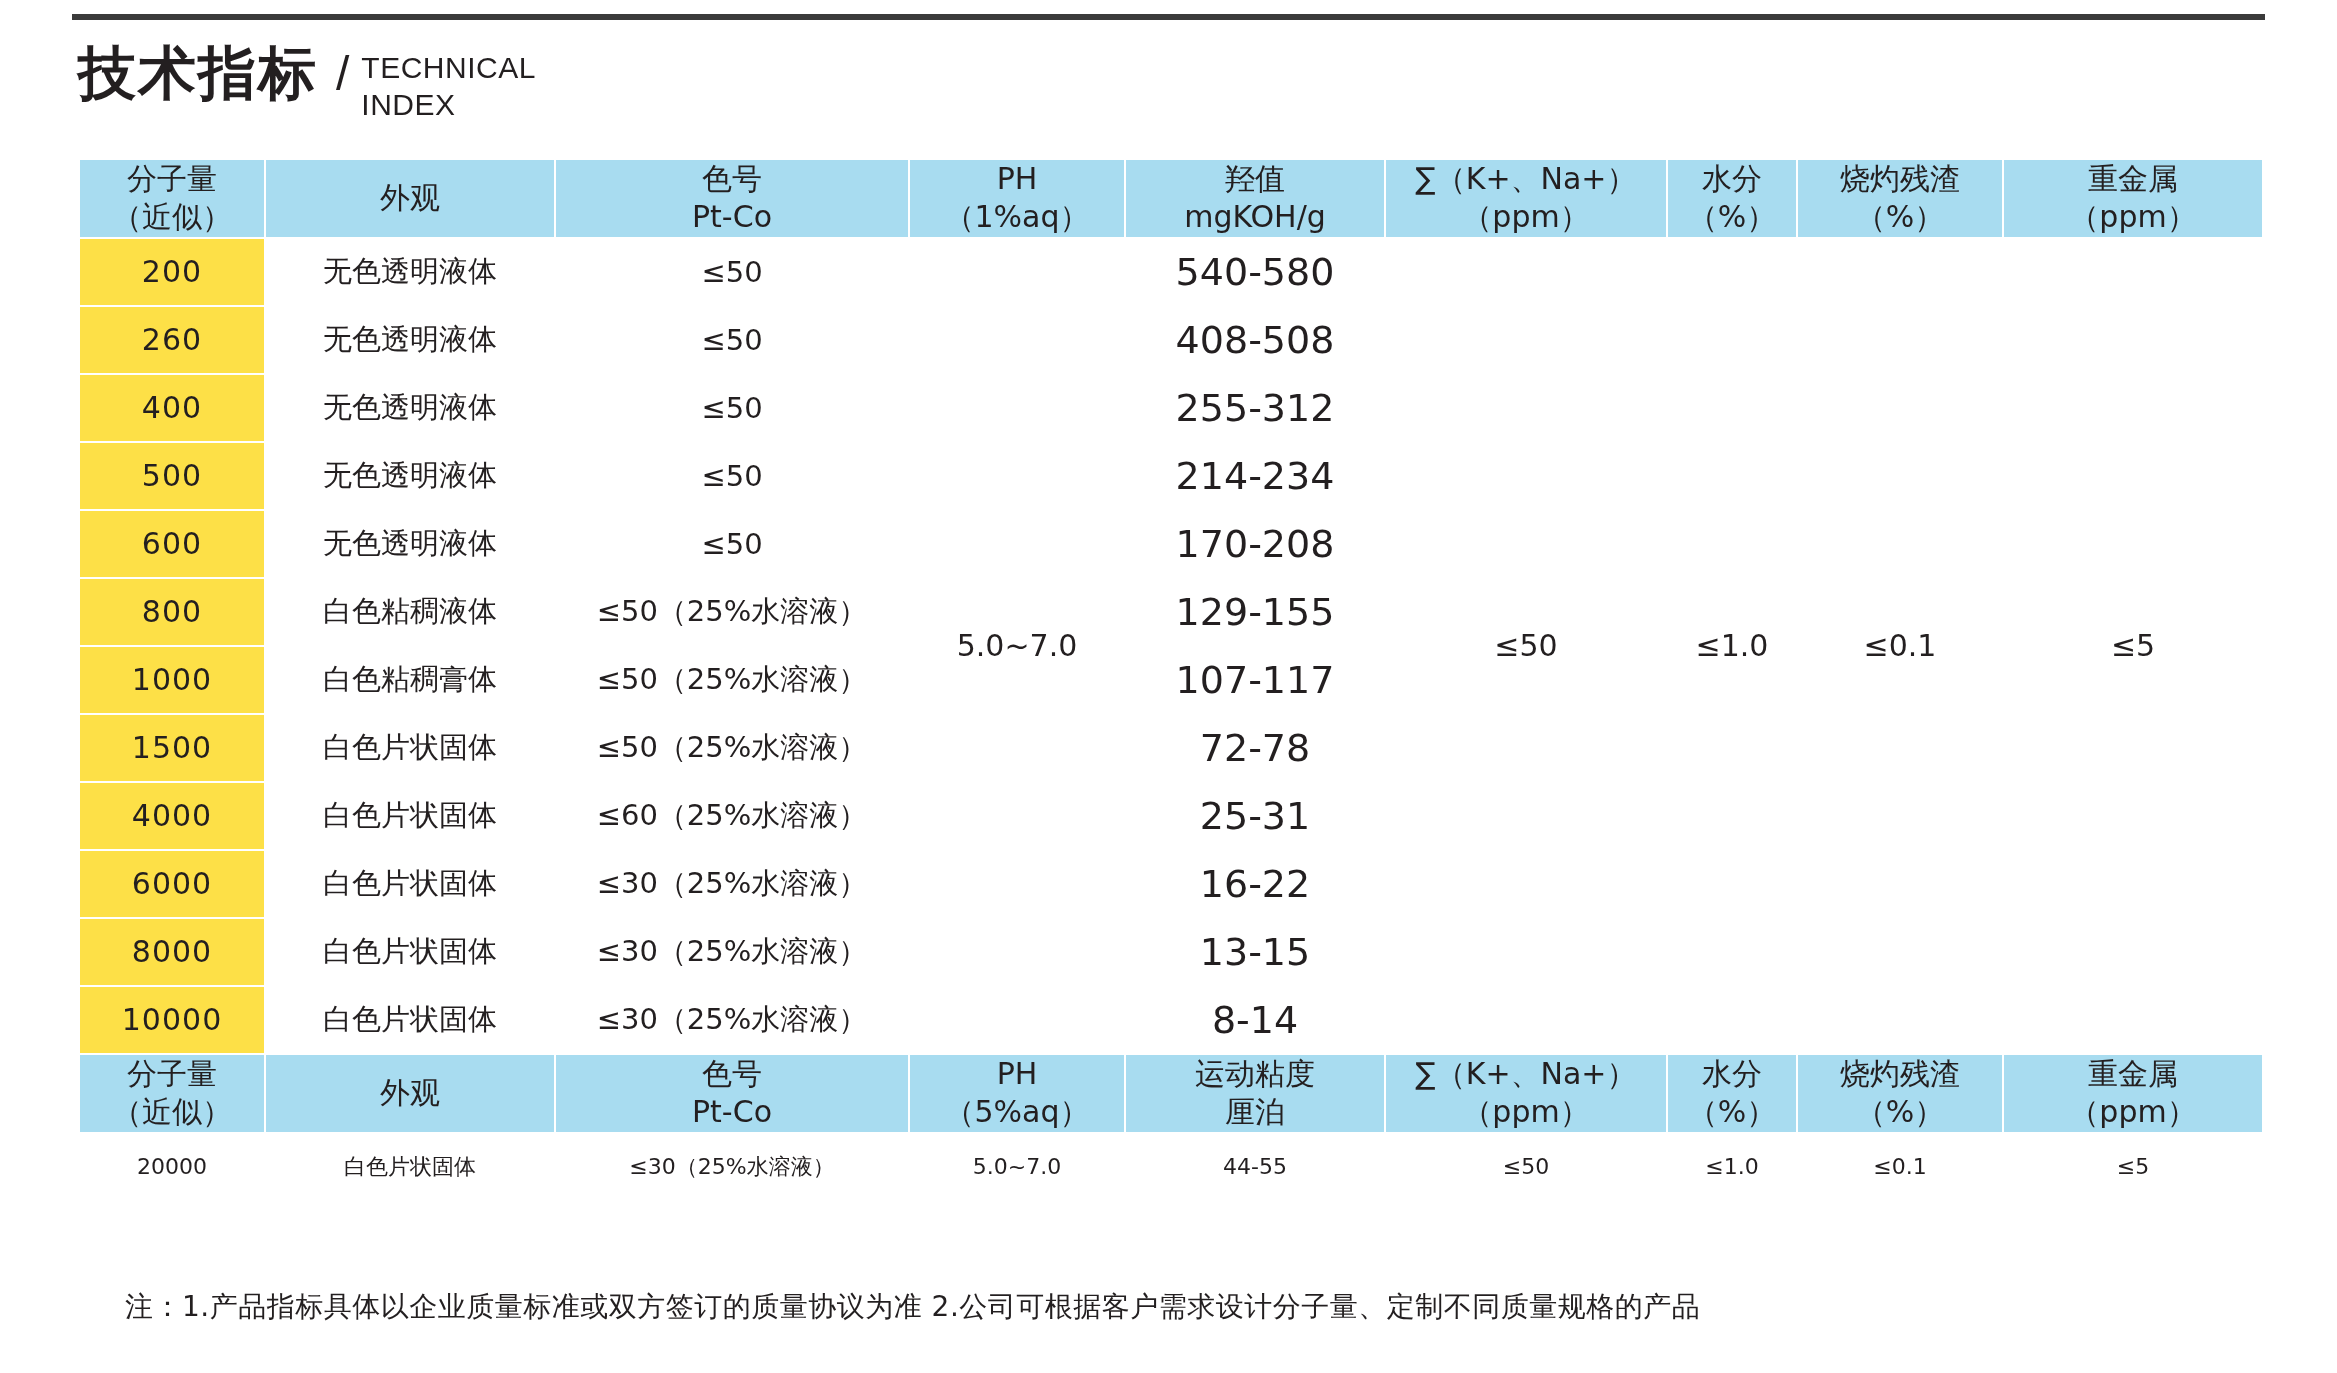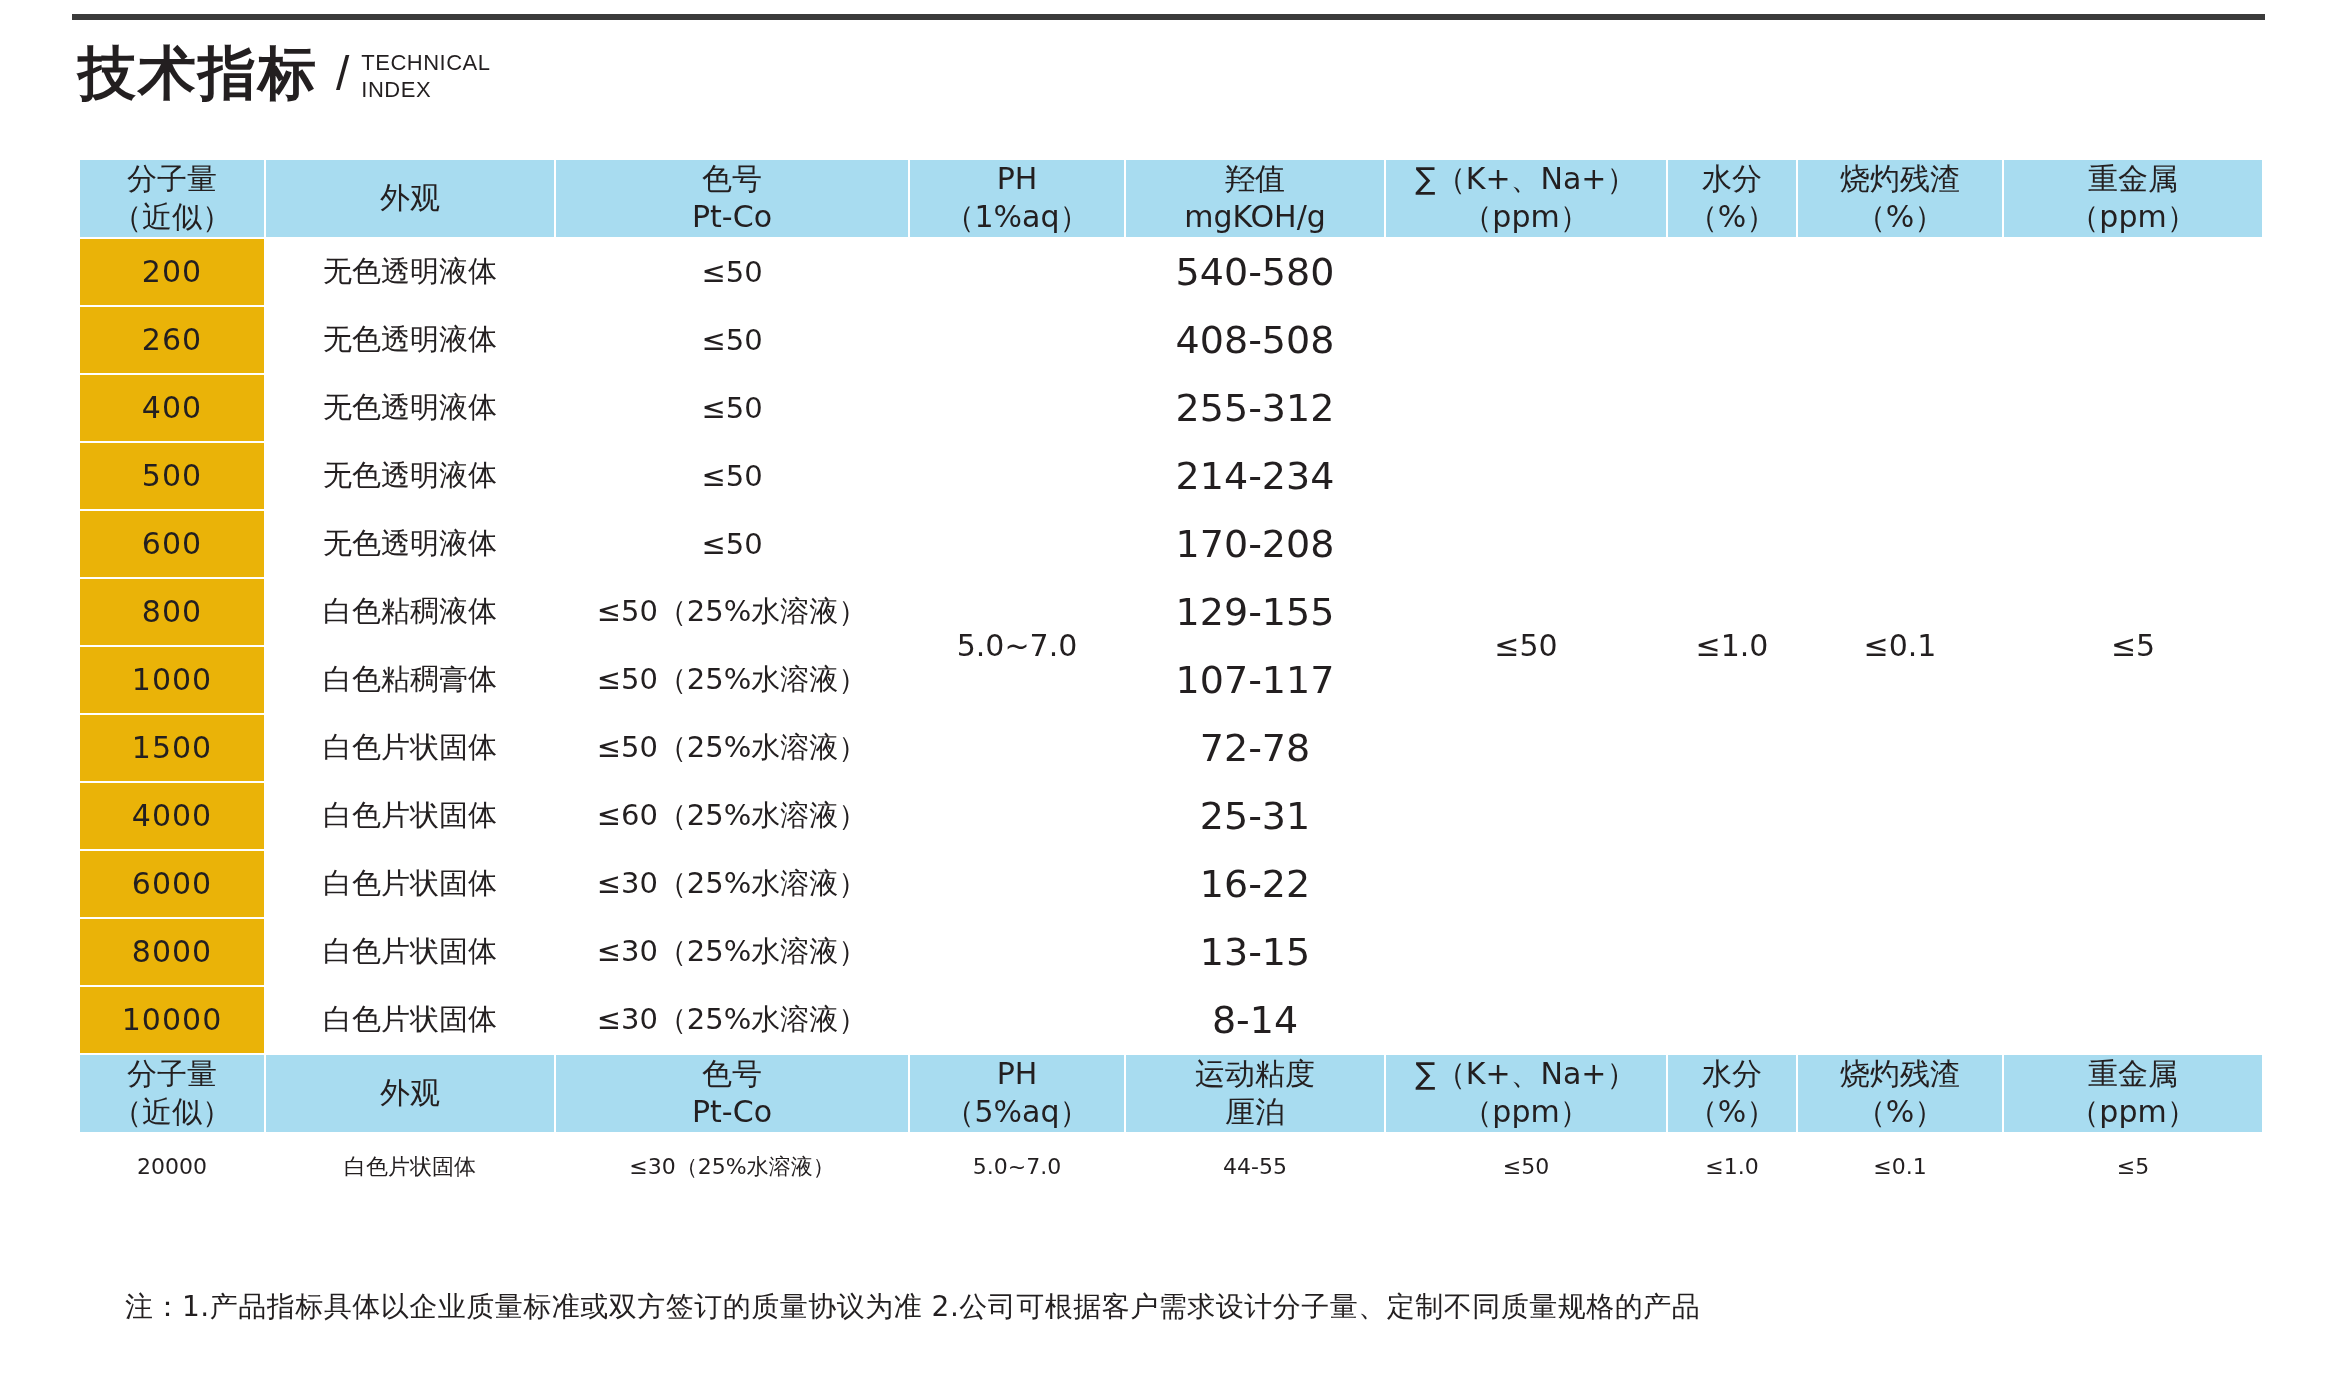--- a/index.html
+++ b/index.html
@@ -45,21 +45,21 @@
     font-family: "DejaVu Sans", "Liberation Sans", sans-serif;
   }
   .title-slash {
     font-size: 48px;
     font-weight: 400;
     color: #231f20;
     margin: 6px 12px 0 18px;
     line-height: 1;
   }
   .title-en {
-    font-size: 22px;
+    font-size: 30px;
     line-height: 1.22;
     color: #231f20;
     letter-spacing: 0.5px;
     margin-top: 6px;
     max-width: 240px;
   }
 
   table.spec {
     position: absolute;
     left: 78px;
@@ -79,21 +79,21 @@
     font-family: "DejaVu Sans", "Liberation Sans", sans-serif;
   }
   .hdr td {
     background: #a8dcf0;
     height: 148px;
     font-size: 30px;
     line-height: 1.28;
   }
   .hdr td .l2 { display: block; }
   td.mw {
-    background: #eab308;
+    background: #fde047;
     font-size: 30px;
     letter-spacing: 1px;
   }
   td.app, td.color, td.oh, td.ph, td.shared {
     background: #ffffff;
   }
   td.app { font-size: 29px; }
   td.color { font-size: 29px; }
   td.oh { font-size: 38px; }
   td.ph { font-size: 30px; }

